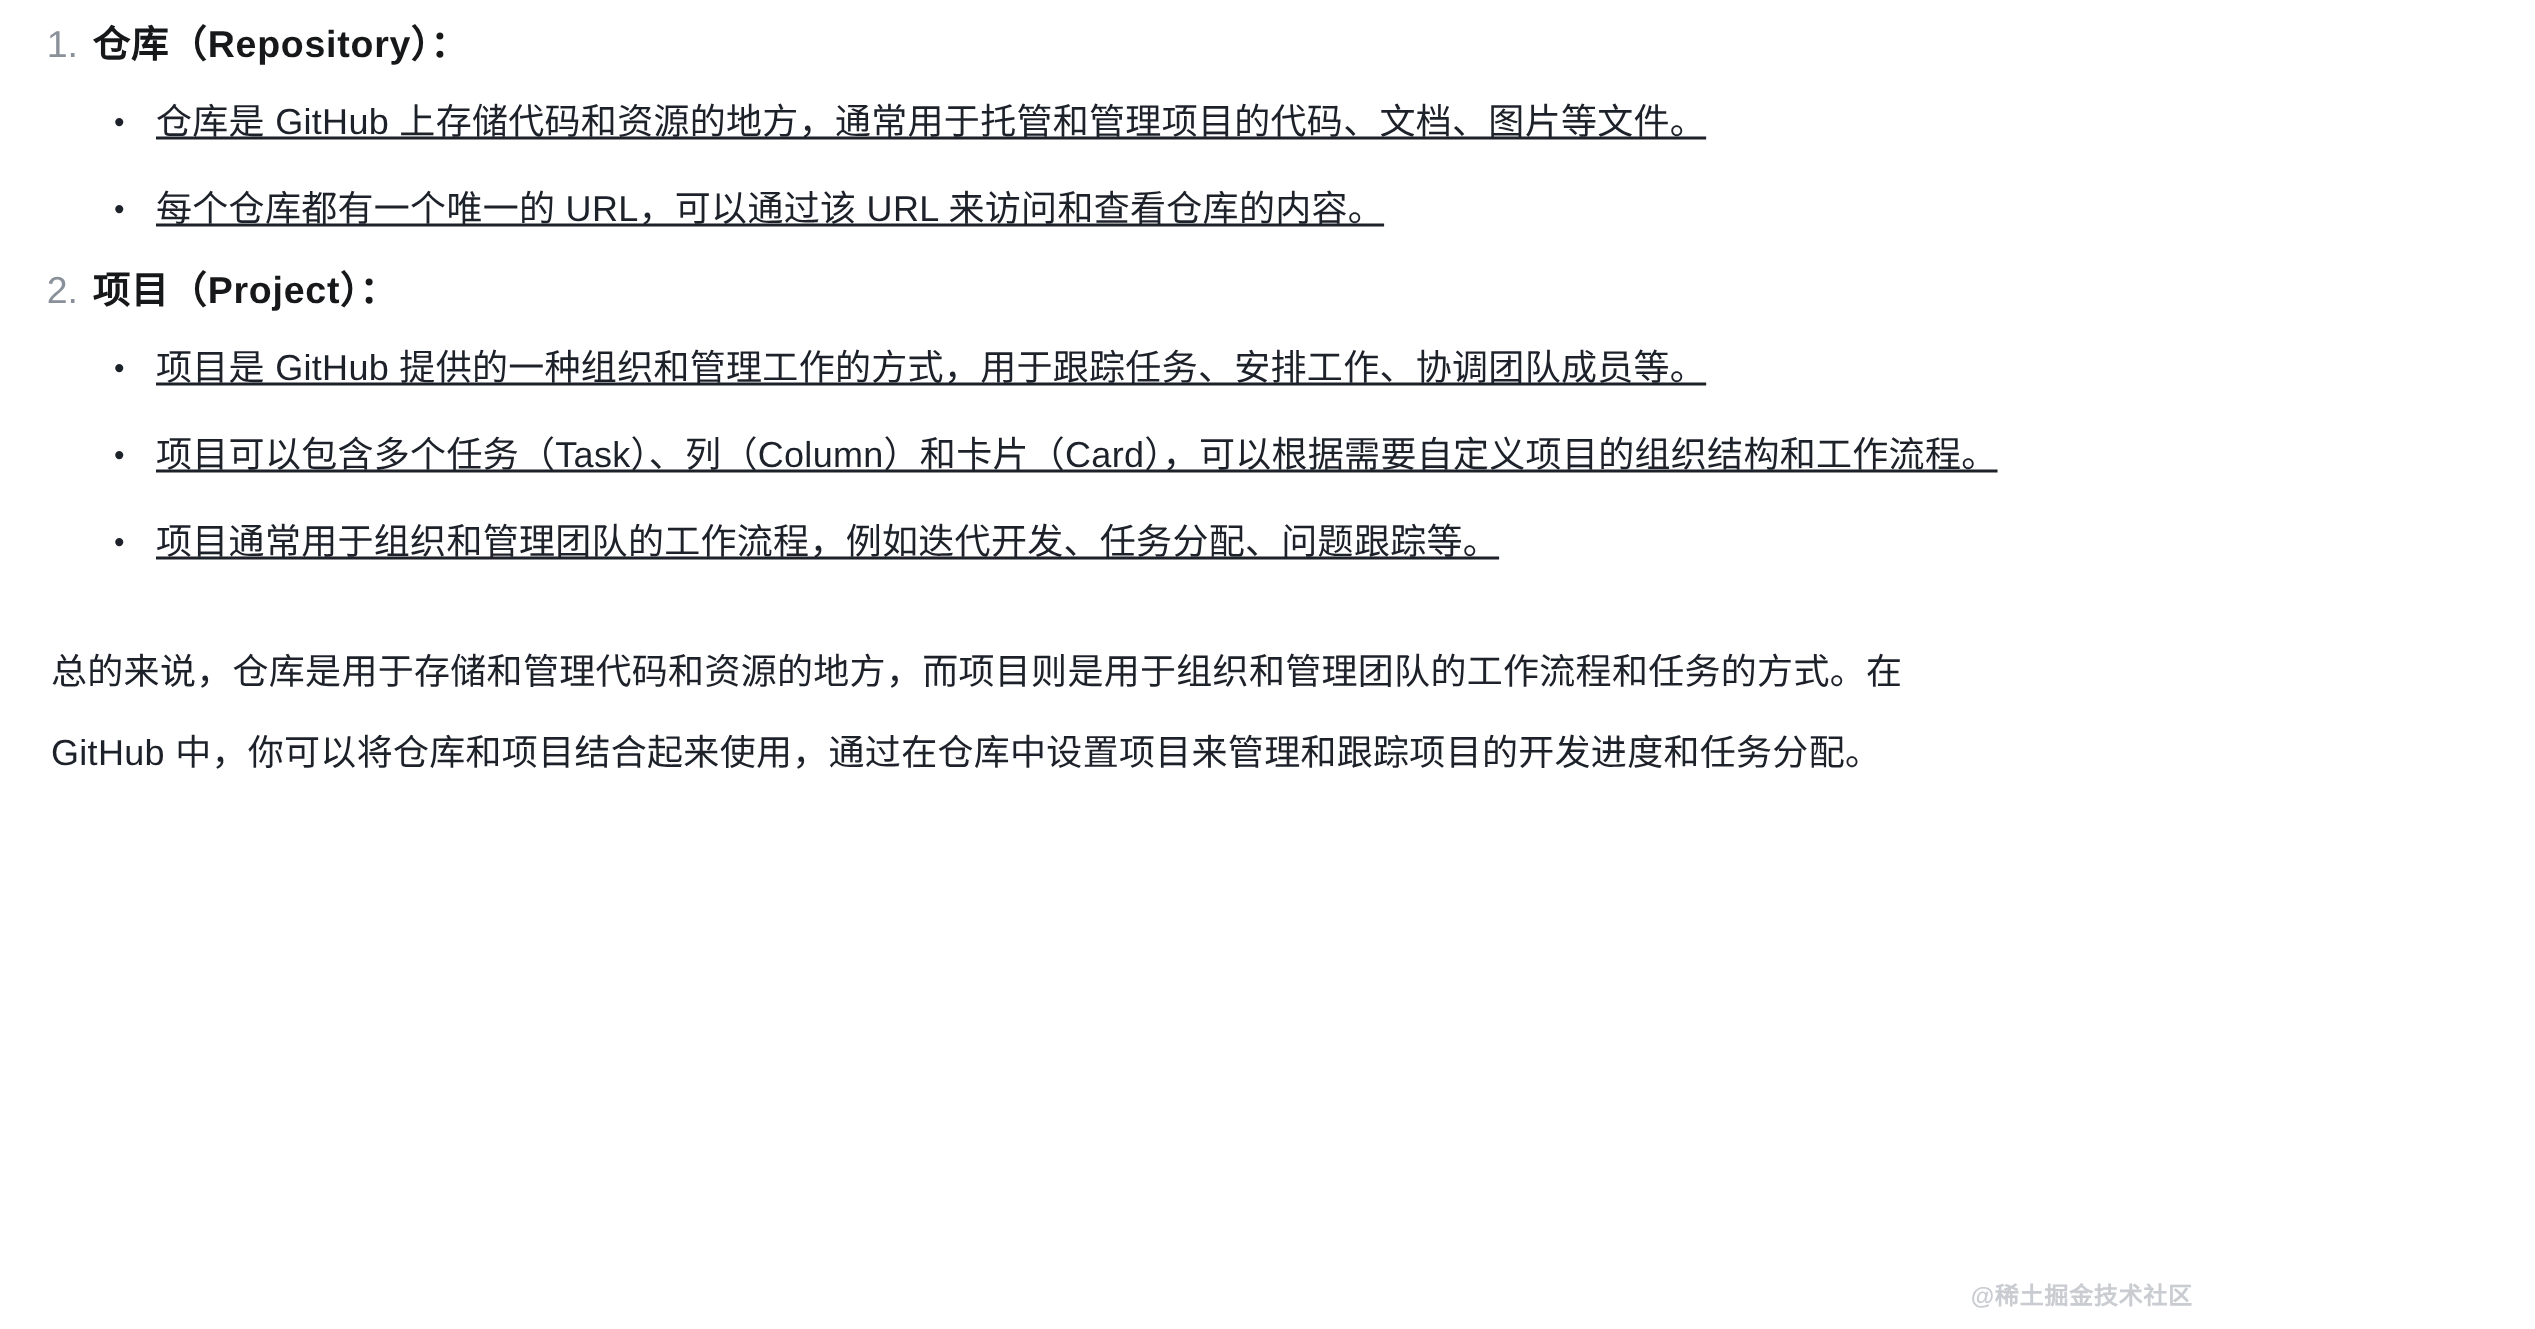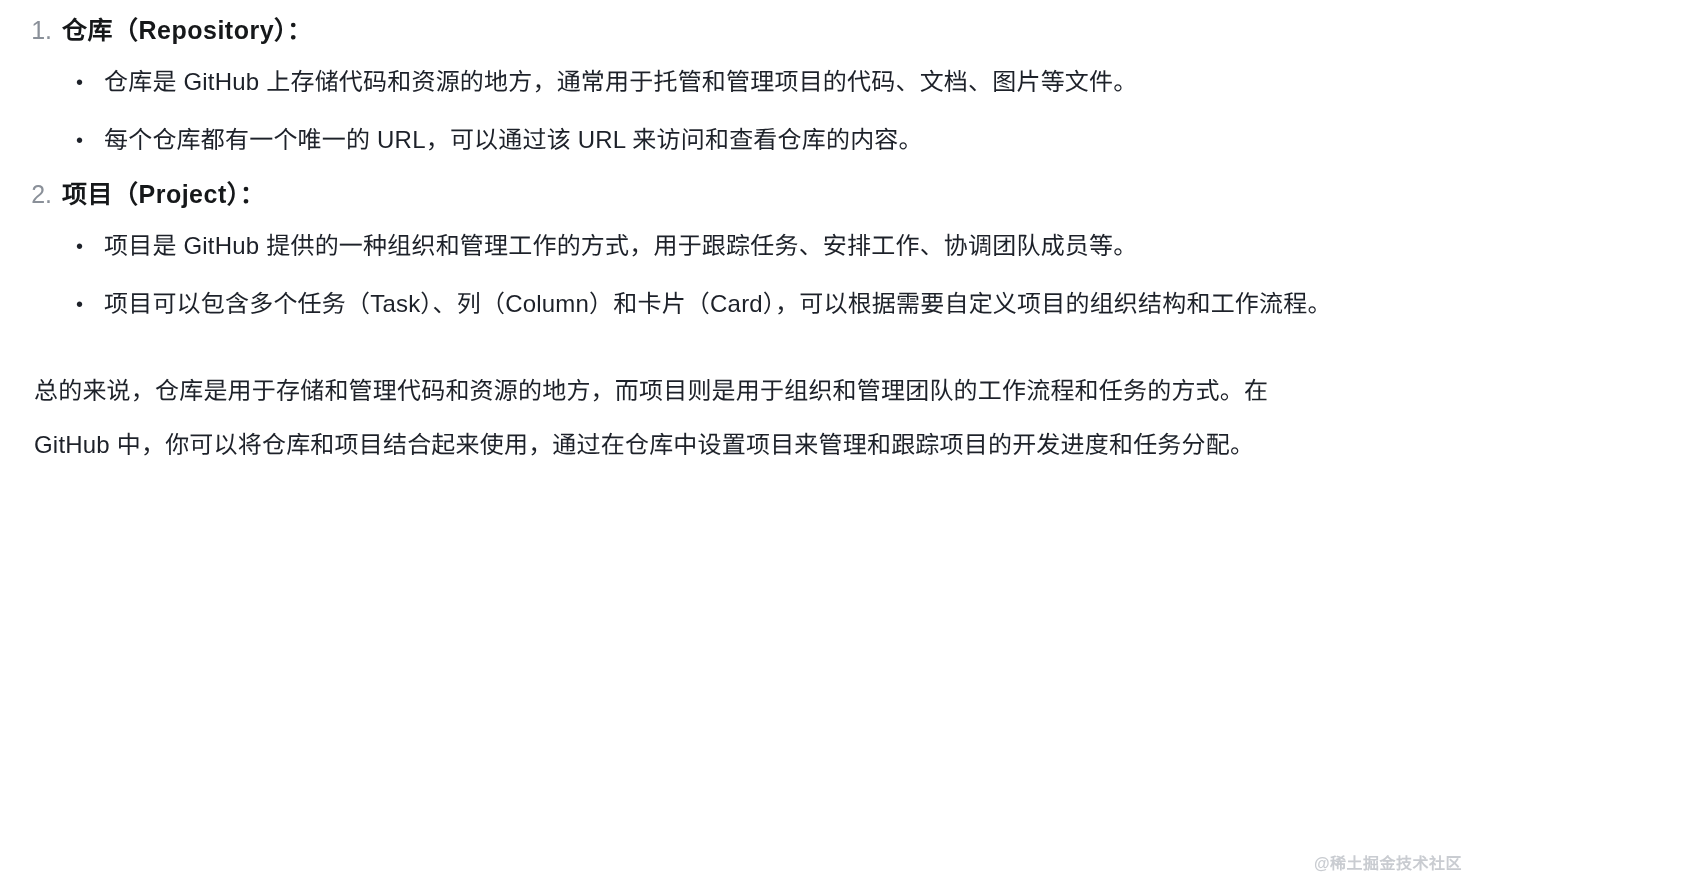--- a/index.html
+++ b/index.html
@@ -49,20 +49,21 @@
     font-size: 25px;
     line-height: 44px;
     font-weight: bold;
     color: #16181a;
     letter-spacing: 0.5px;
   }
   ul.inner {
     list-style: none;
     margin: 4px 0 0 0;
     padding: 0;
+    text-decoration: underline;
   }
   ul.inner > li.inner-item {
     position: relative;
     padding-left: 42px;
     margin-bottom: 6px;
     font-size: 24px;
     line-height: 52px;
     color: #1d2129;
     letter-spacing: 0.2px;
     max-width: 1300px;
@@ -108,20 +109,21 @@
         <li class="inner-item">仓库是 GitHub 上存储代码和资源的地方，通常用于托管和管理项目的代码、文档、图片等文件。</li>
         <li class="inner-item">每个仓库都有一个唯一的 URL，可以通过该 URL 来访问和查看仓库的内容。</li>
       </ul>
     </li>
 
     <li class="outer-item">
       <div class="outer-title">项目（Project）：</div>
       <ul class="inner">
         <li class="inner-item">项目是 GitHub 提供的一种组织和管理工作的方式，用于跟踪任务、安排工作、协调团队成员等。</li>
         <li class="inner-item">项目可以包含多个任务（Task）、列（Column）和卡片（Card），可以根据需要自定义项目的组织结构和工作流程。</li>
+        <li class="inner-item">项目通常用于组织和管理团队的工作流程，例如迭代开发、任务分配、问题跟踪等。</li>
       </ul>
     </li>
 
   </ol>
 
   <p class="summary">总的来说，仓库是用于存储和管理代码和资源的地方，而项目则是用于组织和管理团队的工作流程和任务的方式。在 GitHub 中，你可以将仓库和项目结合起来使用，通过在仓库中设置项目来管理和跟踪项目的开发进度和任务分配。</p>
 
   <div class="watermark">@稀土掘金技术社区</div>
 
 </div>

